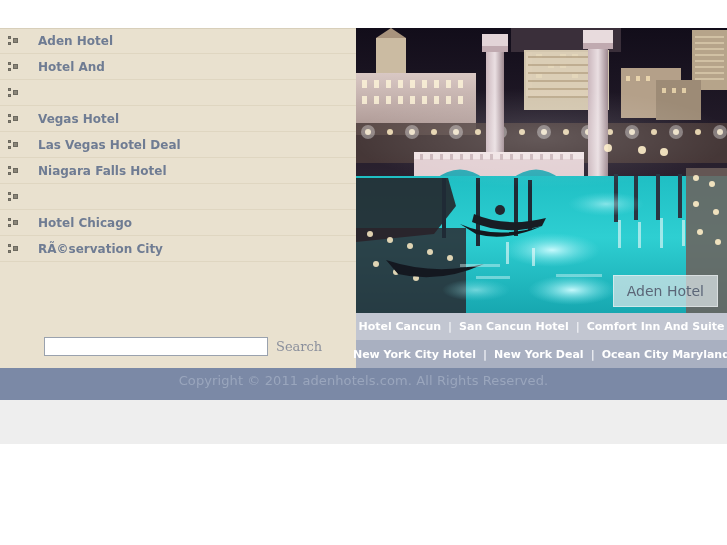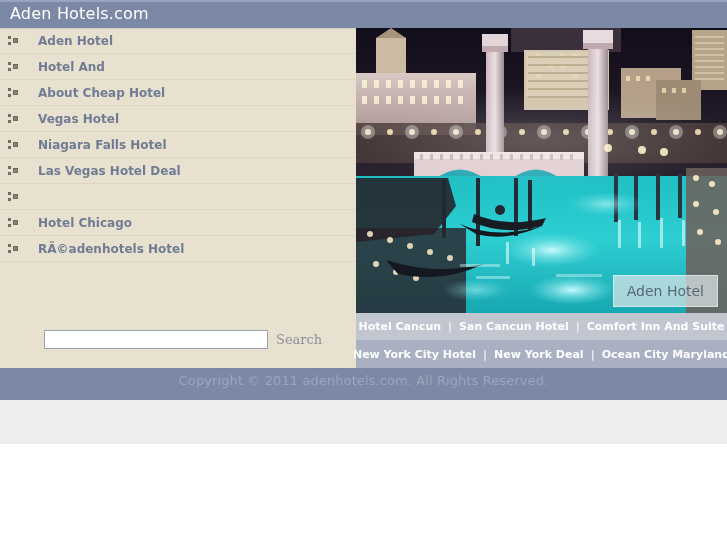--- a/index.html
+++ b/index.html
@@ -83,21 +83,21 @@
   .bullet i.b3 { left: 5px; top: 3px;  width: 5px; height: 5px; }
   .nav-label {
     font-size: 12px;
     font-weight: bold;
     color: #6f7c93;
     white-space: nowrap;
   }
   .search-area {
     position: absolute;
     left: 0;
-    top: 273px;
+    top: 280px;
     width: 356px;
     height: 53px;
     background: #e9e1cf;
     text-decoration: underline;
   }
   .search-input {
     position: absolute;
     left: 44px;
     top: 29px;
     width: 224px;
@@ -226,23 +226,20 @@
     width: 727px;
     height: 101px;
     background: #ffffff;
   }
 </style>
 </head>
 <body>
 
 <div class="page">
 
-  <div class="header">
-    <div class="site-title">Aden Hotels.com</div>
-  </div>
 
   <div class="left-col">
     <div class="nav">
 
       <div class="nav-item">
         <span class="bullet">
             <i class="b1"></i>
             <i class="b2"></i>
             <i class="b3"></i>
           </span>
@@ -257,75 +254,74 @@
           </span>
         <span class="nav-label">Hotel And</span>
       </div>
 
       <div class="nav-item">
         <span class="bullet">
             <i class="b1"></i>
             <i class="b2"></i>
             <i class="b3"></i>
           </span>
-        <span class="nav-label">About Cheap Hotel</span>
       </div>
 
 
       <div class="nav-item">
         <span class="bullet">
             <i class="b1"></i>
             <i class="b2"></i>
             <i class="b3"></i>
           </span>
         <span class="nav-label">Vegas Hotel</span>
       </div>
 
       <div class="nav-item">
         <span class="bullet">
             <i class="b1"></i>
             <i class="b2"></i>
             <i class="b3"></i>
           </span>
+        <span class="nav-label">Las Vegas Hotel Deal</span>
+      </div>
+
+      <div class="nav-item">
+        <span class="bullet">
+            <i class="b1"></i>
+            <i class="b2"></i>
+            <i class="b3"></i>
+          </span>
         <span class="nav-label">Niagara Falls Hotel</span>
       </div>
 
       <div class="nav-item">
         <span class="bullet">
             <i class="b1"></i>
             <i class="b2"></i>
             <i class="b3"></i>
           </span>
-        <span class="nav-label">Las Vegas Hotel Deal</span>
-      </div>
-
-      <div class="nav-item">
-        <span class="bullet">
-            <i class="b1"></i>
-            <i class="b2"></i>
-            <i class="b3"></i>
-          </span>
       </div>
 
       <div class="nav-item">
         <span class="bullet">
             <i class="b1"></i>
             <i class="b2"></i>
             <i class="b3"></i>
           </span>
         <span class="nav-label">Hotel Chicago</span>
       </div>
 
       <div class="nav-item">
         <span class="bullet">
             <i class="b1"></i>
             <i class="b2"></i>
             <i class="b3"></i>
           </span>
-        <span class="nav-label">RÃ©adenhotels Hotel</span>
+        <span class="nav-label">RÃ©servation City</span>
       </div>
 
     </div>
 
     <div class="search-area">
       <input class="search-input" type="text" placeholder="" style="">
       <span class="search-label">Search</span>
     </div>
   </div>
 

